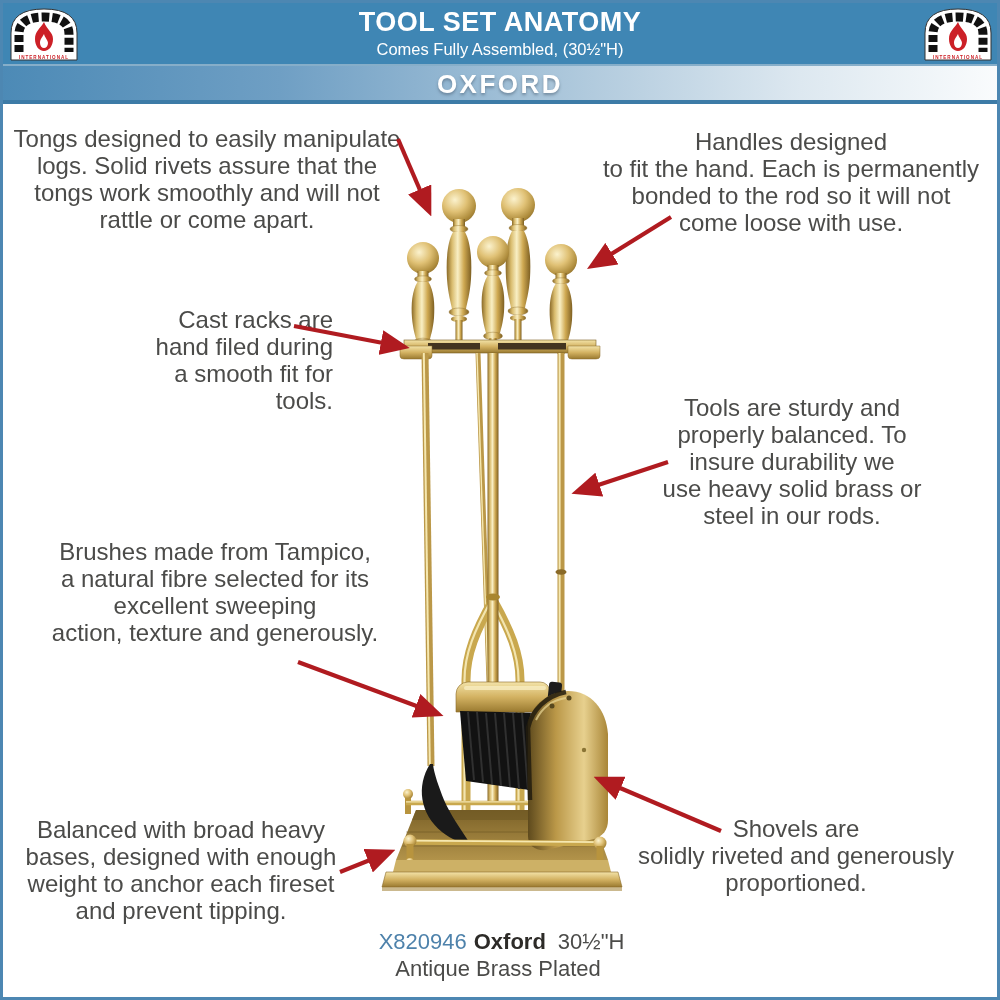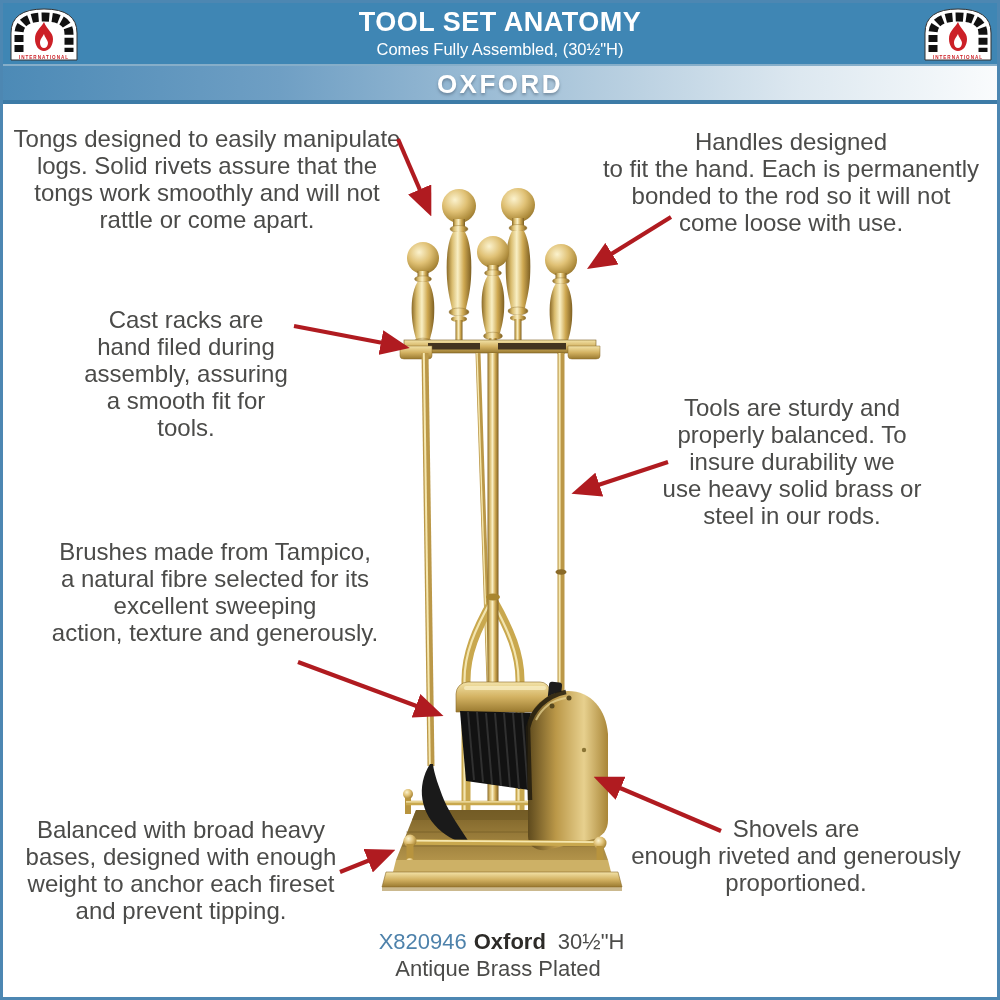--- a/index.html
+++ b/index.html
@@ -70,24 +70,23 @@
       <div>logs. Solid rivets assure that the</div>
       <div>tongs work smoothly and will not</div>
       <div>rattle or come apart.</div>
     </div>
   <div class="note" style="left:596px;top:128px;width:390px;">
       <div>Handles designed</div>
       <div>to fit the hand. Each is permanently</div>
       <div>bonded to the rod so it will not</div>
       <div>come loose with use.</div>
     </div>
-  <div class="note" style="left:56px;top:306px;width:260px;">
+  <div class="note" style="left:73px;top:306px;width:260px;text-align:right;">
       <div>Cast racks are</div>
       <div>hand filed during</div>
-      <div>assembly, assuring</div>
       <div>a smooth fit for</div>
       <div>tools.</div>
     </div>
   <div class="note" style="left:637px;top:394px;width:310px;">
       <div>Tools are sturdy and</div>
       <div>properly balanced. To</div>
       <div>insure durability we</div>
       <div>use heavy solid brass or</div>
       <div>steel in our rods.</div>
     </div>
@@ -98,21 +97,21 @@
       <div>action, texture and generously.</div>
     </div>
   <div class="note" style="left:14px;top:816px;width:334px;">
       <div>Balanced with broad heavy</div>
       <div>bases, designed with enough</div>
       <div>weight to anchor each fireset</div>
       <div>and prevent tipping.</div>
     </div>
   <div class="note" style="left:611px;top:815px;width:370px;text-align:center;">
       <div>Shovels are</div>
-      <div>enough riveted and generously</div>
+      <div>solidly riveted and generously</div>
       <div>proportioned.</div>
     </div>
 
   <div class="product">
   <svg width="280" height="740" viewBox="0 0 280 740">
     <defs>
       <radialGradient id="gBall" cx="38%" cy="32%" r="78%">
         <stop offset="0%" stop-color="#fbf2cd"></stop>
             <stop offset="45%" stop-color="#e0c175"></stop>
         <stop offset="80%" stop-color="#b08e3e"></stop>

